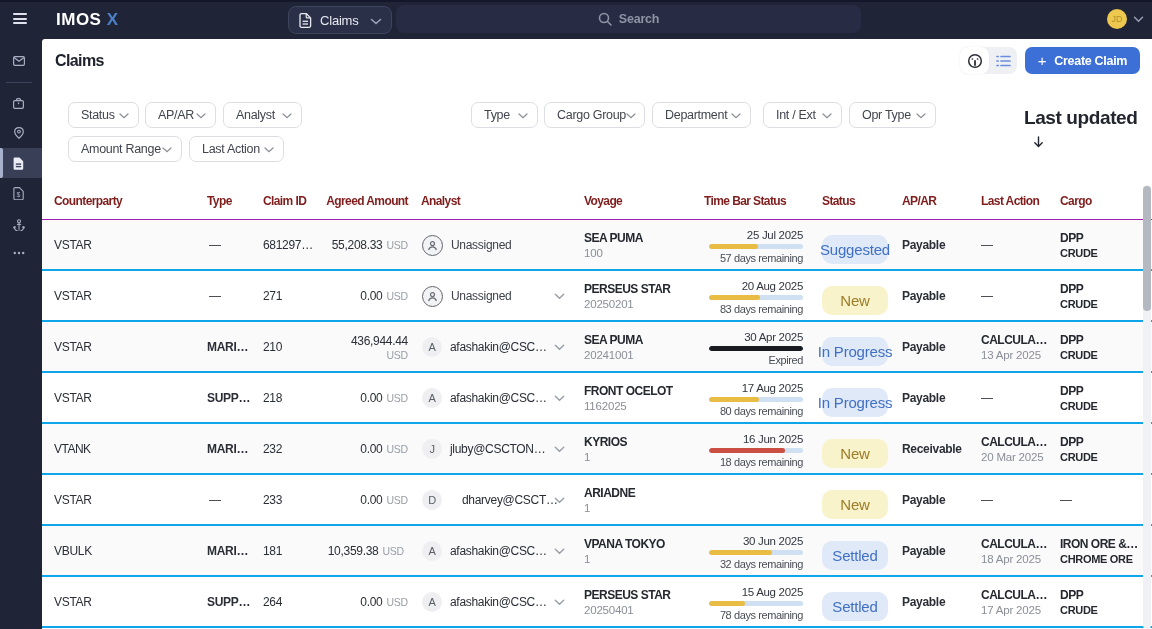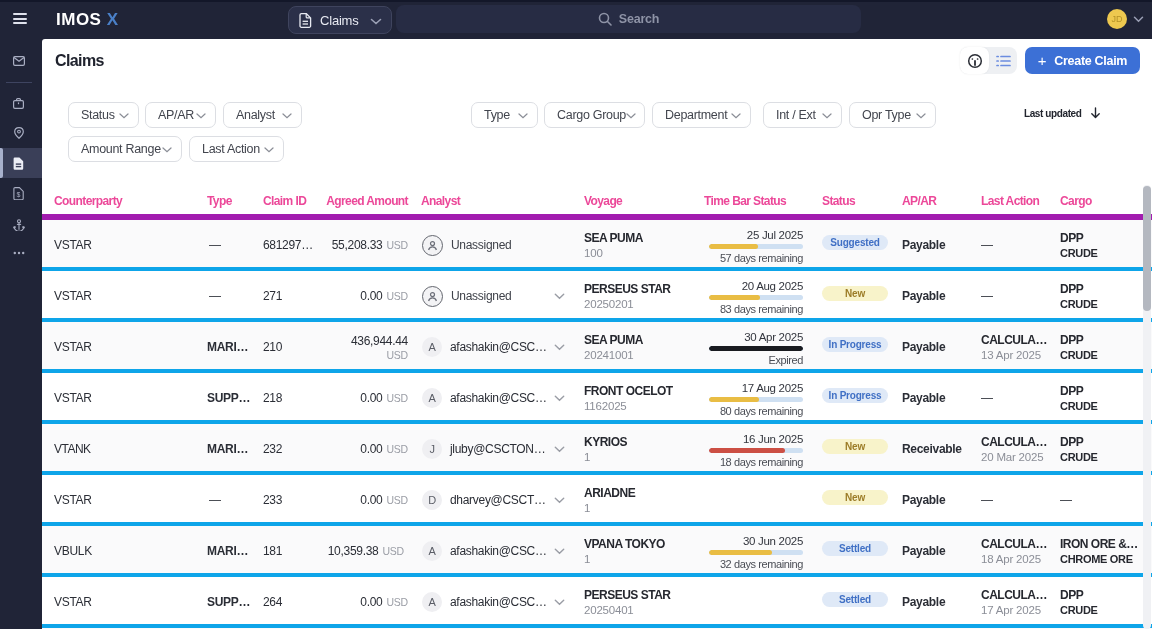--- a/index.html
+++ b/index.html
@@ -32,33 +32,33 @@
 #toggle { position:absolute; left:918px; top:8px; width:57px; height:27px; background:#eef0f3; border-radius:8px; }
 #toggle .left { position:absolute; left:0; top:0; width:29px; height:27px; background:#fff; border-radius:8px; box-shadow:0 0 2px rgba(0,0,0,0.08); display:flex; align-items:center; justify-content:center; }
 #toggle .right { position:absolute; right:0; top:0; width:28px; height:27px; display:flex; align-items:center; justify-content:center; }
 #createbtn { position:absolute; left:983px; top:8px; width:115px; height:27px; background:#3c70d6; border-radius:7px; color:#fff; font-size:12.5px; letter-spacing:-0.3px; font-weight:bold; display:flex; align-items:center; justify-content:center; }
 #createbtn .plus { font-size:15px; font-weight:normal; margin-right:8px; margin-top:-1px; }
 
 
 .chip { position:absolute; height:26px; background:#fff; border:1px solid #dcdee3; border-radius:7px; display:flex; align-items:center; font-size:12.5px; letter-spacing:-0.3px; color:#42454e; white-space:nowrap; }
 .chip .lbl { margin-left:12px; }
 .chip .chev { margin-left:auto; margin-right:9px; }
-.lastupd { position:absolute; left:982px; top:67.5px; font-size:10px; letter-spacing:-0.4px; font-weight:bold; color:#22252e; }
-
-
-#thead { position:absolute; left:0; top:141px; width:1110px; height:39.5px; border-bottom:6px solid #a21caf; font-size:12px; letter-spacing:-0.6px; font-weight:bold; color:#ec4899; }
+.lastupd { position:absolute; left:982px; top:67.5px; font-size:19px; letter-spacing:-0.4px; font-weight:bold; color:#22252e; }
+
+
+#thead { position:absolute; left:0; top:141px; width:1110px; height:39.5px; border-bottom:1px solid #a21caf; font-size:12px; letter-spacing:-0.6px; font-weight:bold; color:#7f1d1d; }
 #thead div { position:absolute; top:14px; }
-.row { position:absolute; left:0; width:1110px; height:51px; border-bottom:4px solid #0ea5e9; font-size:12px; letter-spacing:-0.3px; color:#2b2e36; white-space:nowrap; }
+.row { position:absolute; left:0; width:1110px; height:51px; border-bottom:2px solid #0ea5e9; font-size:12px; letter-spacing:-0.3px; color:#2b2e36; white-space:nowrap; }
 .row.alt { background:#fafafb; }
 .cell { position:absolute; top:0; height:51px; display:flex; align-items:center; }
 .dash { color:#33363e; }
 .bold { font-weight:bold; }
 .usd { font-size:10.5px; letter-spacing:-0.2px; color:#9a9da5; margin-left:4px; }
 .av { width:20px; height:20px; border-radius:50%; background:#efeff2; color:#5a5d66; font-size:11px; display:flex; align-items:center; justify-content:center; }
-.pill { position:absolute; left:780px; top:15.5px; width:66px; height:15px; border-radius:10px; font-size:10px; letter-spacing:-0.2px; font-weight:bold; display:flex; align-items:center; justify-content:center; }
+.pill { position:absolute; left:780px; top:15.5px; width:66px; height:29px; border-radius:10px; font-size:15px; letter-spacing:-0.2px; font-weight:normal; display:flex; align-items:center; justify-content:center; }
 .pill.blue { background:#dfe9f7; color:#4070c5; }
 .pill.yellow { background:#f8f3ca; color:#9c7c28; }
 .twoline { display:flex; flex-direction:column; justify-content:center; align-items:flex-start; }
 .twoline .l1 { font-weight:bold; color:#26282f; line-height:14px; font-size:12px; letter-spacing:-0.5px; }
 .twoline .l2 { font-size:11.5px; letter-spacing:-0.2px; color:#8b8e97; line-height:14px; margin-top:1px; }
 .twoline .l2b { font-size:11px; letter-spacing:-0.3px; font-weight:bold; color:#26282f; line-height:14px; margin-top:1px; }
 .tb { position:absolute; right:349px; top:9px; width:130px; text-align:right; white-space:nowrap; }
 .tb .d1 { font-size:11.5px; letter-spacing:-0.3px; color:#33363e; line-height:13px; }
 .tb .bar { margin-top:2px; margin-left:36px; width:94px; height:5px; border-radius:2.5px; background:#cfe0f2; position:relative; overflow:hidden; }
 .tb .fill { position:absolute; left:0; top:0; height:5px; border-radius:2.5px; }
@@ -432,21 +432,21 @@
           <span class="l2b">CRUDE</span>
         </div>
       </div>
 <div class="row" style="top:435.5px">
         <div class="cell" style="left:12px">VSTAR</div>
         <div class="cell dash" style="left:167px">—</div>
         <div class="cell" style="left:221px">233</div>
         <div class="cell" style="left:250px;width:116px;justify-content:flex-end">0.00<span class="usd">USD</span></div>
         <div class="cell" style="left:380px">
           <span class="av">D</span>
-          <span style="margin-left:8px;color:#2a2d35">dharvey@CSCT…</span>
+          <span style="margin-left:20px;color:#2a2d35">dharvey@CSCT…</span>
         </div>
         <svg class="abs" style="left:512px;top:22px" width="11" height="7" viewBox="0 0 11 7">
           <path d="M1.3 1.2 L5.5 5.2 L9.7 1.2" fill="none" stroke="#9a9da5" stroke-width="1.4" stroke-linecap="round"></path>
         </svg>
         <div class="cell twoline" style="left:542px">
           <span class="l1">ARIADNE</span>
           <span class="l2">1</span>
         </div>
         <div class="pill yellow">New</div>
         <div class="cell bold" style="left:860px">Payable</div>
@@ -496,20 +496,27 @@
           <span class="av">A</span>
           <span style="margin-left:8px;color:#2a2d35">afashakin@CSC…</span>
         </div>
         <svg class="abs" style="left:512px;top:22px" width="11" height="7" viewBox="0 0 11 7">
           <path d="M1.3 1.2 L5.5 5.2 L9.7 1.2" fill="none" stroke="#9a9da5" stroke-width="1.4" stroke-linecap="round"></path>
         </svg>
         <div class="cell twoline" style="left:542px">
           <span class="l1">PERSEUS STAR</span>
           <span class="l2">20250401</span>
         </div>
+        <div class="tb">
+          <div class="d1">15 Aug 2025</div>
+          <div class="bar">
+            <div class="fill" style="width:36px;background:#e9bd44"></div>
+          </div>
+          <div class="d2">78 days remaining</div>
+        </div>
         <div class="pill blue">Settled</div>
         <div class="cell bold" style="left:860px">Payable</div>
         <div class="cell twoline" style="left:939px">
           <span class="l1">CALCULA…</span>
           <span class="l2">17 Apr 2025</span>
         </div>
         <div class="cell twoline" style="left:1018px">
           <span class="l1">DPP</span>
           <span class="l2b">CRUDE</span>
         </div>

